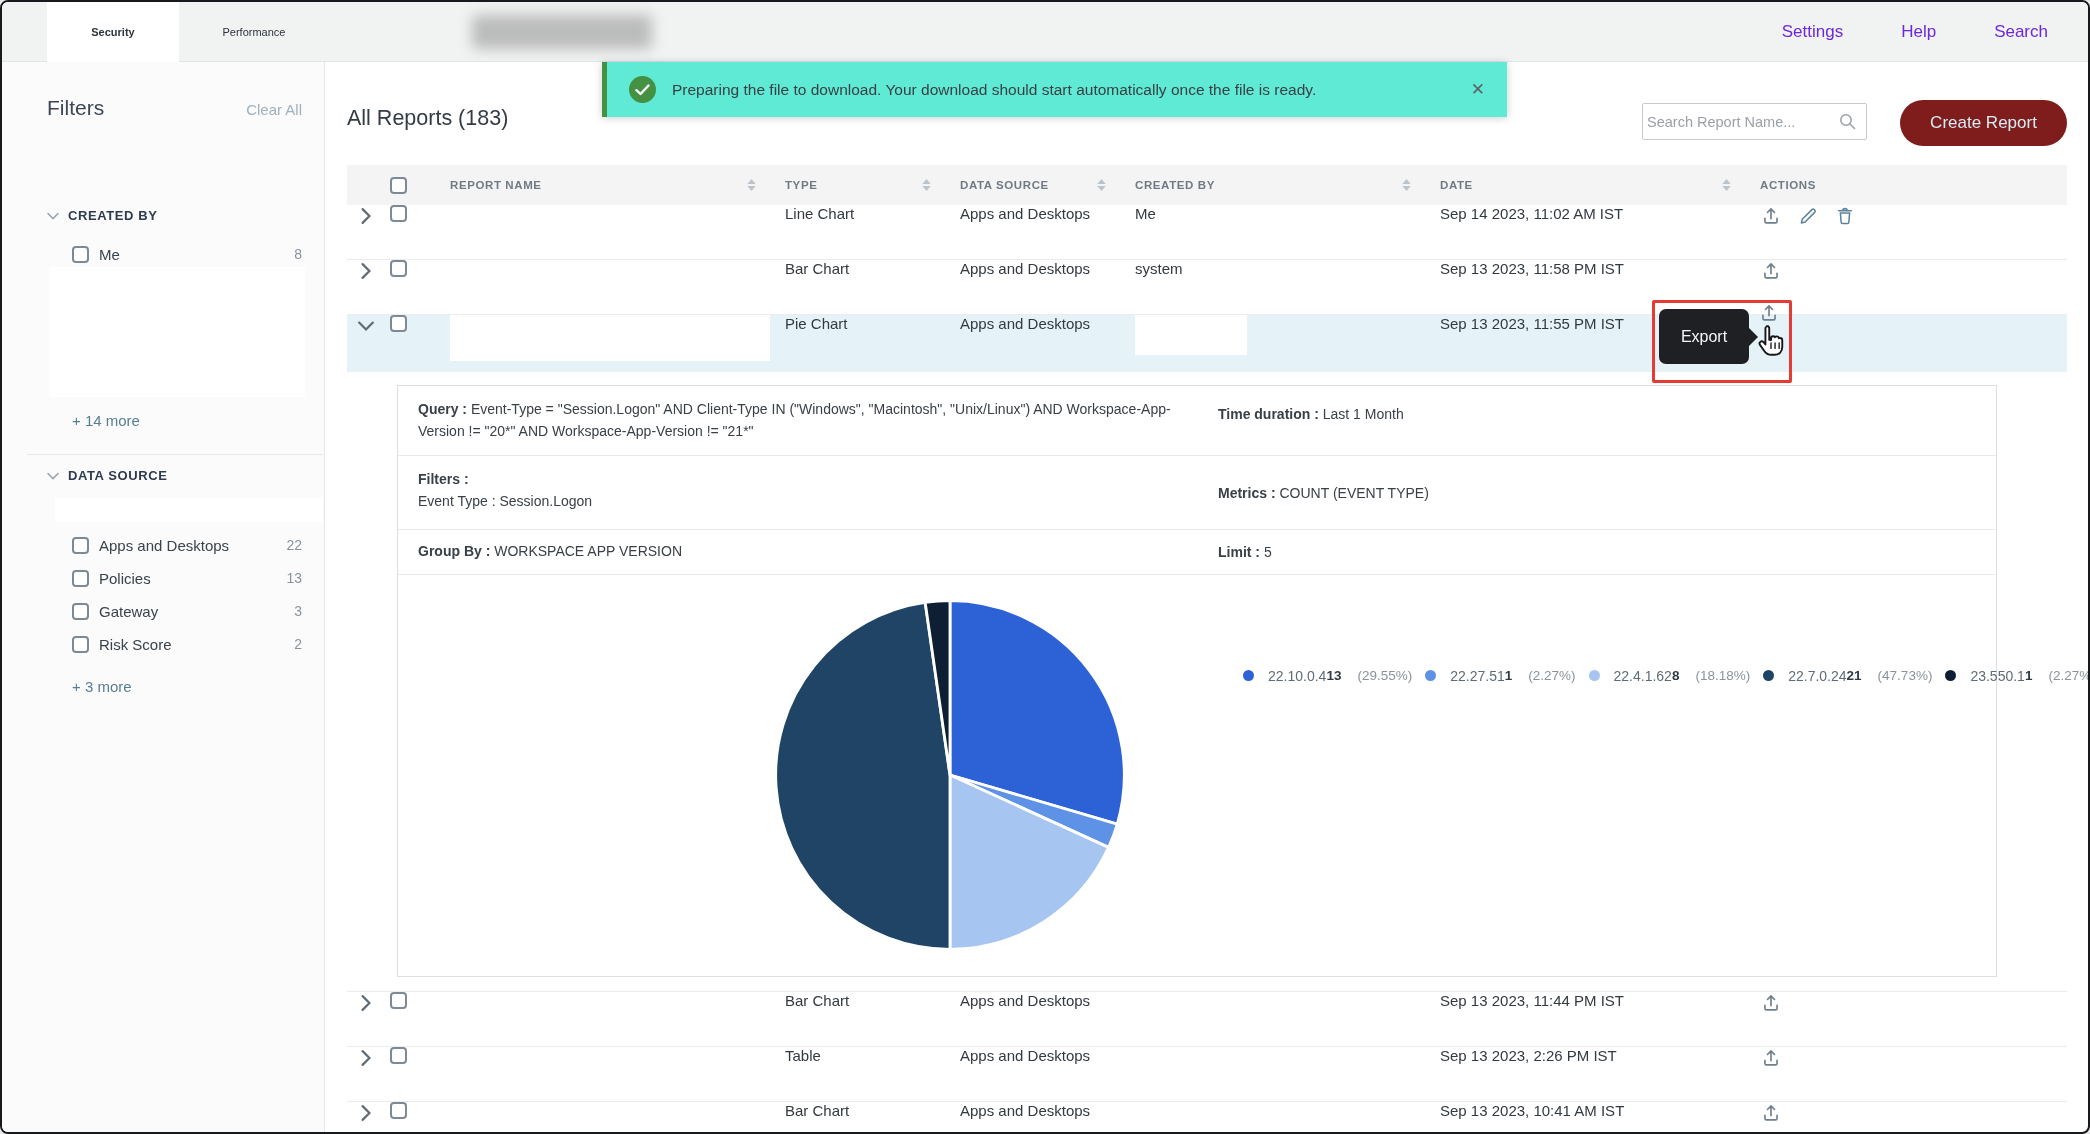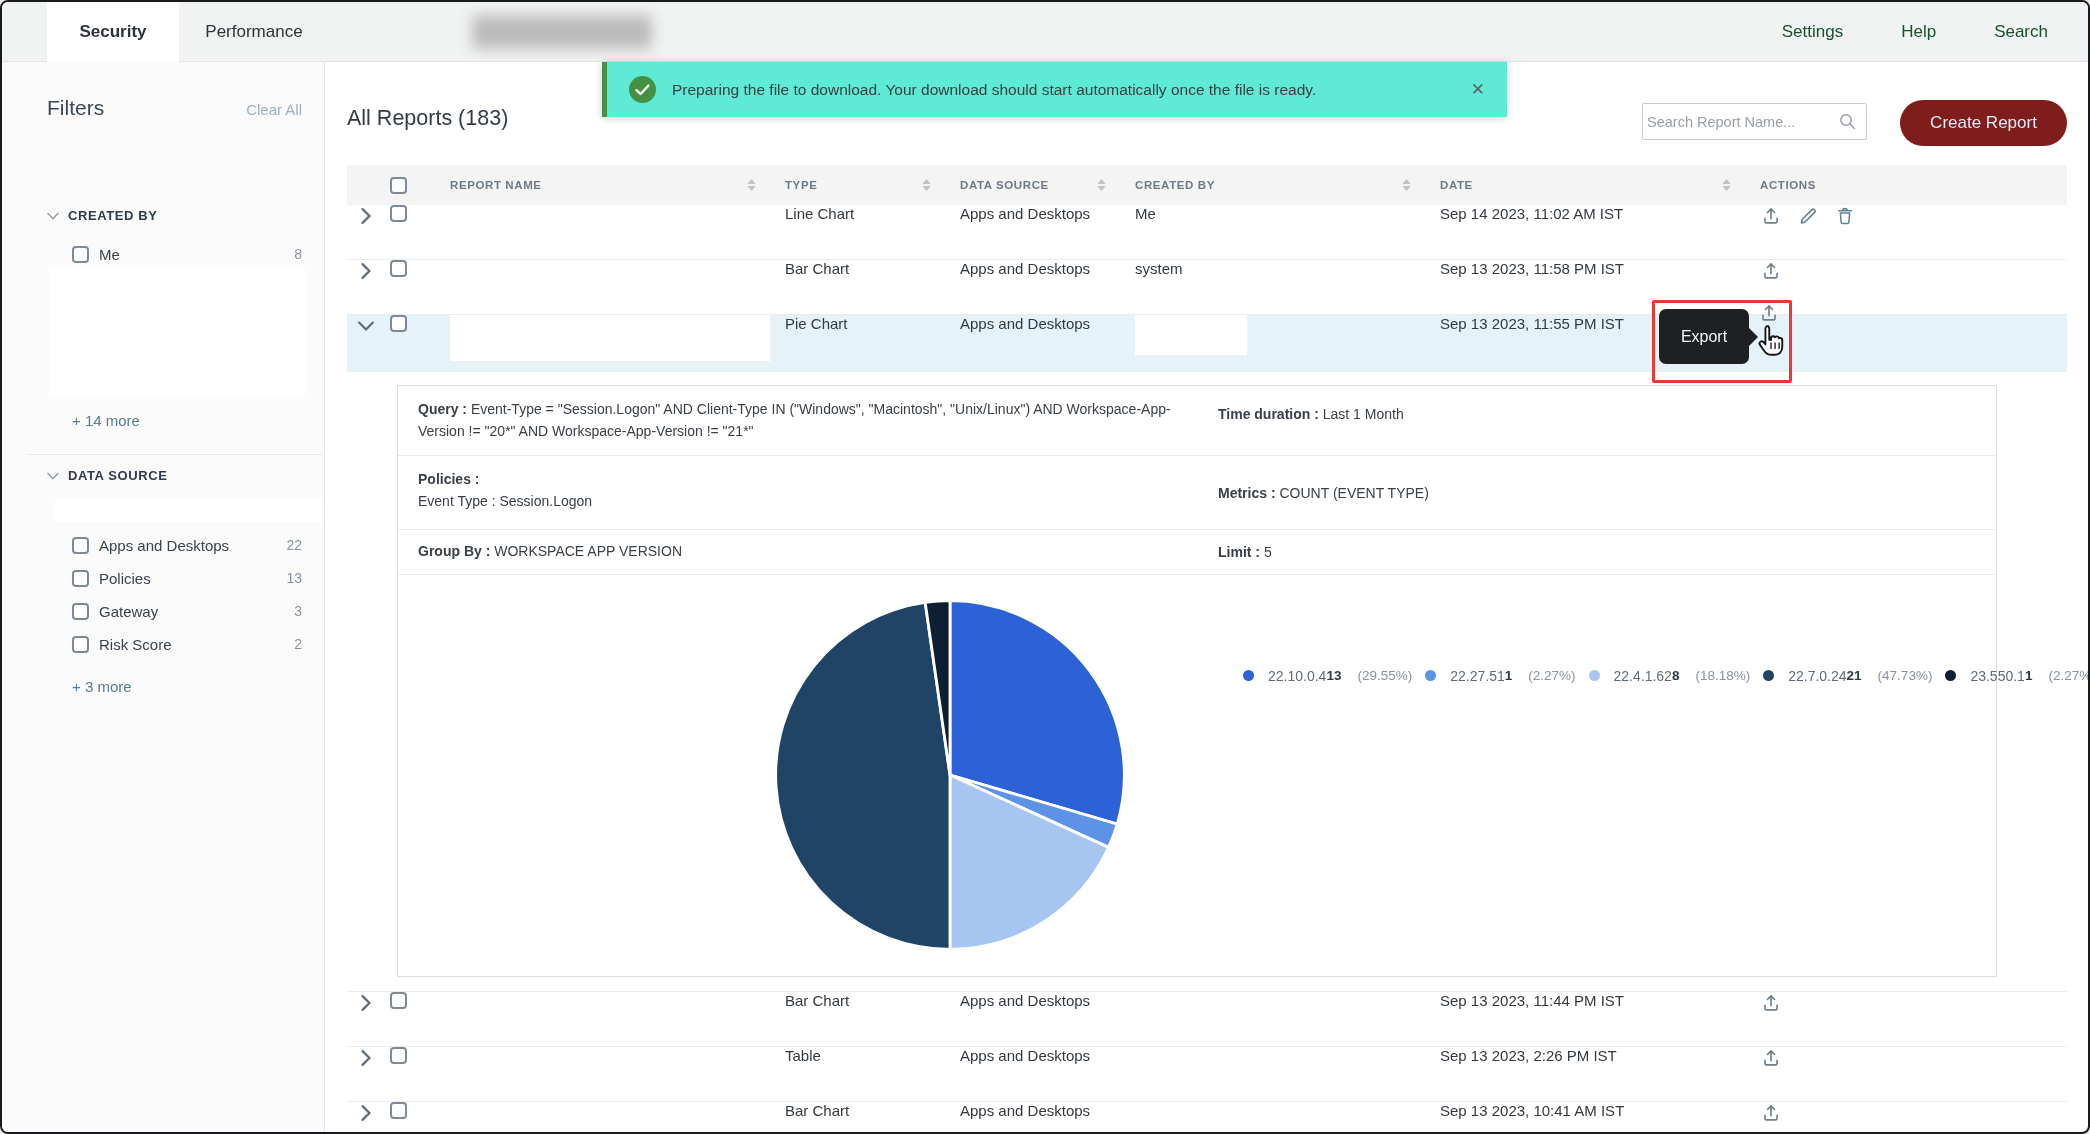--- a/index.html
+++ b/index.html
@@ -1,25 +1,25 @@
 <!DOCTYPE html>
 <html><head>
 <meta charset="utf-8">
 <style>
   * { margin:0; padding:0; box-sizing:border-box; }
   html,body { width:2090px; height:1134px; font-family:"Liberation Sans","DejaVu Sans",sans-serif; background:#e9e9e9; }
   #app { position:relative; width:2090px; height:1134px; background:#ffffff; border:2px solid #17191c; border-radius:8px; overflow:hidden; }
 
   
   .topnav { position:absolute; left:0; top:0; width:100%; height:60px; background:#f1f2f2; border-bottom:1px solid #e3e4e5; z-index:30; }
-  .tab { position:absolute; top:0; height:60px; display:flex; align-items:center; justify-content:center; font-size:17px; color:#2d3338; cursor:pointer; }
+  .tab { position:absolute; top:0; height:60px; display:flex; align-items:center; justify-content:center; font-size:11px; color:#2d3338; cursor:pointer; }
   .tab.active { background:#ffffff; font-weight:600; }
   .tab-blur { position:absolute; left:470px; top:13px; width:180px; height:34px; background:#8f8f8f; opacity:.55; border-radius:4px; filter:blur(7px); }
   .nav-right { position:absolute; right:40px; top:0; height:60px; display:flex; align-items:center; gap:58px; }
-  .nav-link { font-size:17px; color:#14532d; cursor:pointer; }
+  .nav-link { font-size:17px; color:#6d28d9; cursor:pointer; }
 
   
   .toast { position:absolute; left:600px; top:60px; width:905px; height:55px; background:#5eead4; border-left:5px solid #459143; box-shadow:0 1px 8px rgba(0,0,0,.2); display:flex; align-items:center; z-index:50; }
   .toast-check { width:27px; height:27px; border-radius:50%; background:#459143; margin-left:22px; flex:0 0 27px; display:flex; align-items:center; justify-content:center; }
   .toast-msg { font-size:15.5px; color:#3a3f44; margin-left:16px; flex:1; }
   .toast-close { margin-right:22px; cursor:pointer; color:#5f6368; font-size:17px; line-height:1; }
 
   
   .sidebar { position:absolute; left:0; top:60px; width:323px; bottom:0; background:#fbfbfc; border-right:1px solid #e4e6e8; z-index:5; }
   .sb-head { position:absolute; left:45px; top:34px; font-size:21px; color:#3d4653; }
@@ -310,21 +310,21 @@
 
     <div class="expanded-area">
       <div class="panel">
         <div class="p-row top" style="min-height:66px;">
           <div class="p-left"><span class="p-lbl">Query :</span> <span>Event-Type = "Session.Logon" AND Client-Type IN ("Windows", "Macintosh", "Unix/Linux") AND Workspace-App-Version != "20*" AND Workspace-App-Version != "21*"</span></div>
           <div class="p-right">
               <span><span class="p-lbl">Time duration :</span> <span>Last 1 Month</span></span>
             </div>
         </div>
         <div class="p-row" style="min-height:74px;">
-          <div class="p-left"><span class="p-lbl">Policies :</span><br><span>Event Type : Session.Logon</span></div>
+          <div class="p-left"><span class="p-lbl">Filters :</span><br><span>Event Type : Session.Logon</span></div>
           <div class="p-right">
               <span><span class="p-lbl">Metrics :</span> <span>COUNT (EVENT TYPE)</span></span>
             </div>
         </div>
         <div class="p-row" style="min-height:44px;">
           <div class="p-left" style="padding-top:11px;padding-bottom:11px;"><span class="p-lbl">Group By :</span> <span>WORKSPACE APP VERSION</span></div>
           <div class="p-right">
               <span><span class="p-lbl">Limit :</span> <span>5</span></span>
             </div>
         </div>

